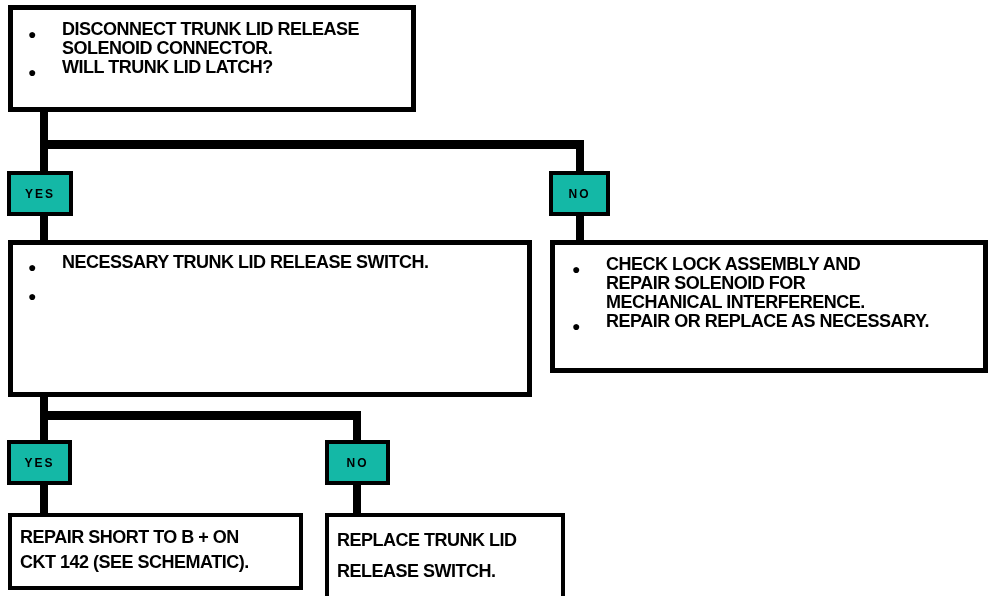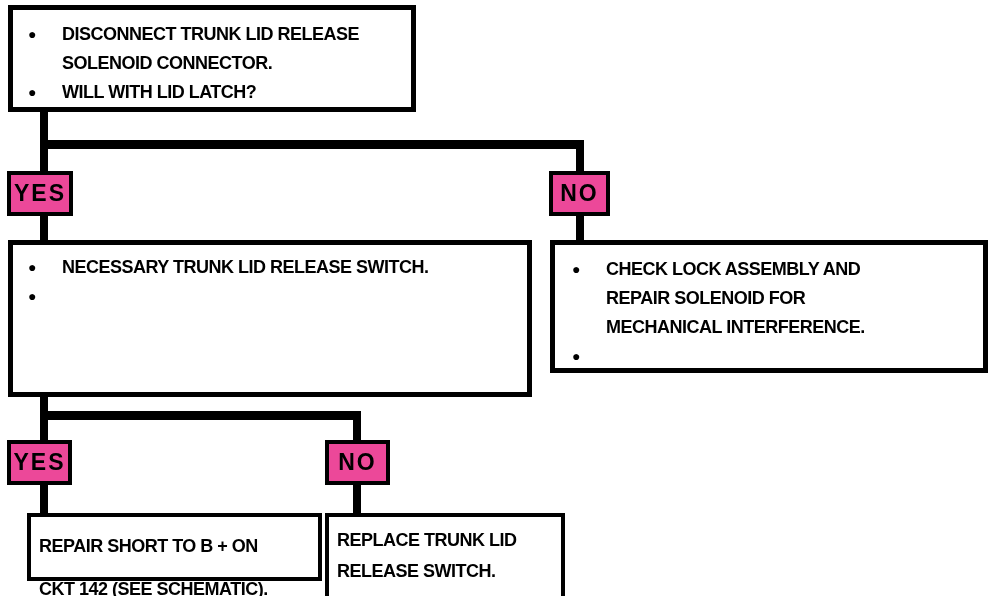--- a/index.html
+++ b/index.html
@@ -18,43 +18,43 @@
   }
   .node {
     position: absolute;
     border: 5px solid #000000;
     background: #ffffff;
     box-sizing: border-box;
   }
   .flow-text {
     font-size: 18px;
     font-weight: 700;
-    line-height: 29px;
+    line-height: 19px;
     letter-spacing: -0.5px;
     white-space: pre-line;
   }
   .bullet-row {
     display: flex;
     align-items: flex-start;
   }
   .dot {
     flex: 0 0 34px;
     font-size: 14px;
     line-height: 29px;
     padding-left: 3px;
   }
   .label-box {
     position: absolute;
     border: 4px solid #000000;
-    background: #ec4899;
+    background: #14b8a6;
     box-sizing: border-box;
     display: flex;
     align-items: center;
     justify-content: center;
-    font-size: 23px;
+    font-size: 12px;
     font-weight: 700;
     letter-spacing: 2px;
     text-align: right;
   }
   .result-box {
     position: absolute;
     border: 4px solid #000000;
     background: #ffffff;
     box-sizing: border-box;
     padding: 8px 4px 0 8px;
@@ -70,21 +70,21 @@
 <div class="canvas">
 
   <div class="node" style="left:8px; top:5px; width:408px; height:107px; padding:10px 4px 0 12px;">
     <div class="bullet-row">
       <span class="dot">●</span>
       <span class="flow-text">DISCONNECT TRUNK LID RELEASE
 SOLENOID CONNECTOR.</span>
     </div>
     <div class="bullet-row">
       <span class="dot">●</span>
-      <span class="flow-text">WILL WITH LID LATCH?</span>
+      <span class="flow-text">WILL TRUNK LID LATCH?</span>
     </div>
   </div>
 
   <div class="line" style="left:40px; top:112px; width:8px; height:36px;"></div>
   <div class="line" style="left:40px; top:140px; width:544px; height:9px;"></div>
   <div class="line" style="left:40px; top:149px; width:8px; height:22px;"></div>
   <div class="line" style="left:576px; top:149px; width:8px; height:22px;"></div>
 
   <div class="label-box" style="left:7px; top:171px; width:66px; height:45px;">YES</div>
   <div class="label-box" style="left:549px; top:171px; width:61px; height:45px;">NO</div>
@@ -104,33 +104,34 @@
 
   <div class="node" style="left:550px; top:240px; width:438px; height:133px; padding:10px 2px 0 14px;">
     <div class="bullet-row">
       <span class="dot">●</span>
       <span class="flow-text">CHECK LOCK ASSEMBLY AND
 REPAIR SOLENOID FOR
 MECHANICAL INTERFERENCE.</span>
     </div>
     <div class="bullet-row">
       <span class="dot">●</span>
+      <span class="flow-text">REPAIR OR REPLACE AS NECESSARY.</span>
     </div>
   </div>
 
   <div class="line" style="left:40px; top:397px; width:8px; height:18px;"></div>
   <div class="line" style="left:40px; top:411px; width:321px; height:9px;"></div>
   <div class="line" style="left:40px; top:420px; width:8px; height:20px;"></div>
   <div class="line" style="left:353px; top:420px; width:8px; height:20px;"></div>
 
   <div class="label-box" style="left:7px; top:440px; width:65px; height:45px;">YES</div>
   <div class="label-box" style="left:325px; top:440px; width:65px; height:45px;">NO</div>
 
   <div class="line" style="left:40px; top:485px; width:8px; height:28px;"></div>
   <div class="line" style="left:353px; top:485px; width:8px; height:28px;"></div>
 
-  <div class="result-box flow-text" style="left:8px; top:513px; width:295px; height:68px; line-height:43px;margin-left:19px;">REPAIR SHORT TO B +  ON
+  <div class="result-box flow-text" style="left:8px; top:513px; width:295px; height:77px; line-height:25px;">REPAIR SHORT TO B +  ON
 CKT 142 (SEE SCHEMATIC).</div>
 
   <div class="result-box flow-text" style="left:325px; top:513px; width:240px; height:97px; line-height:31px;">REPLACE TRUNK LID
 RELEASE SWITCH.</div>
 
 </div>
 
 </body></html>

